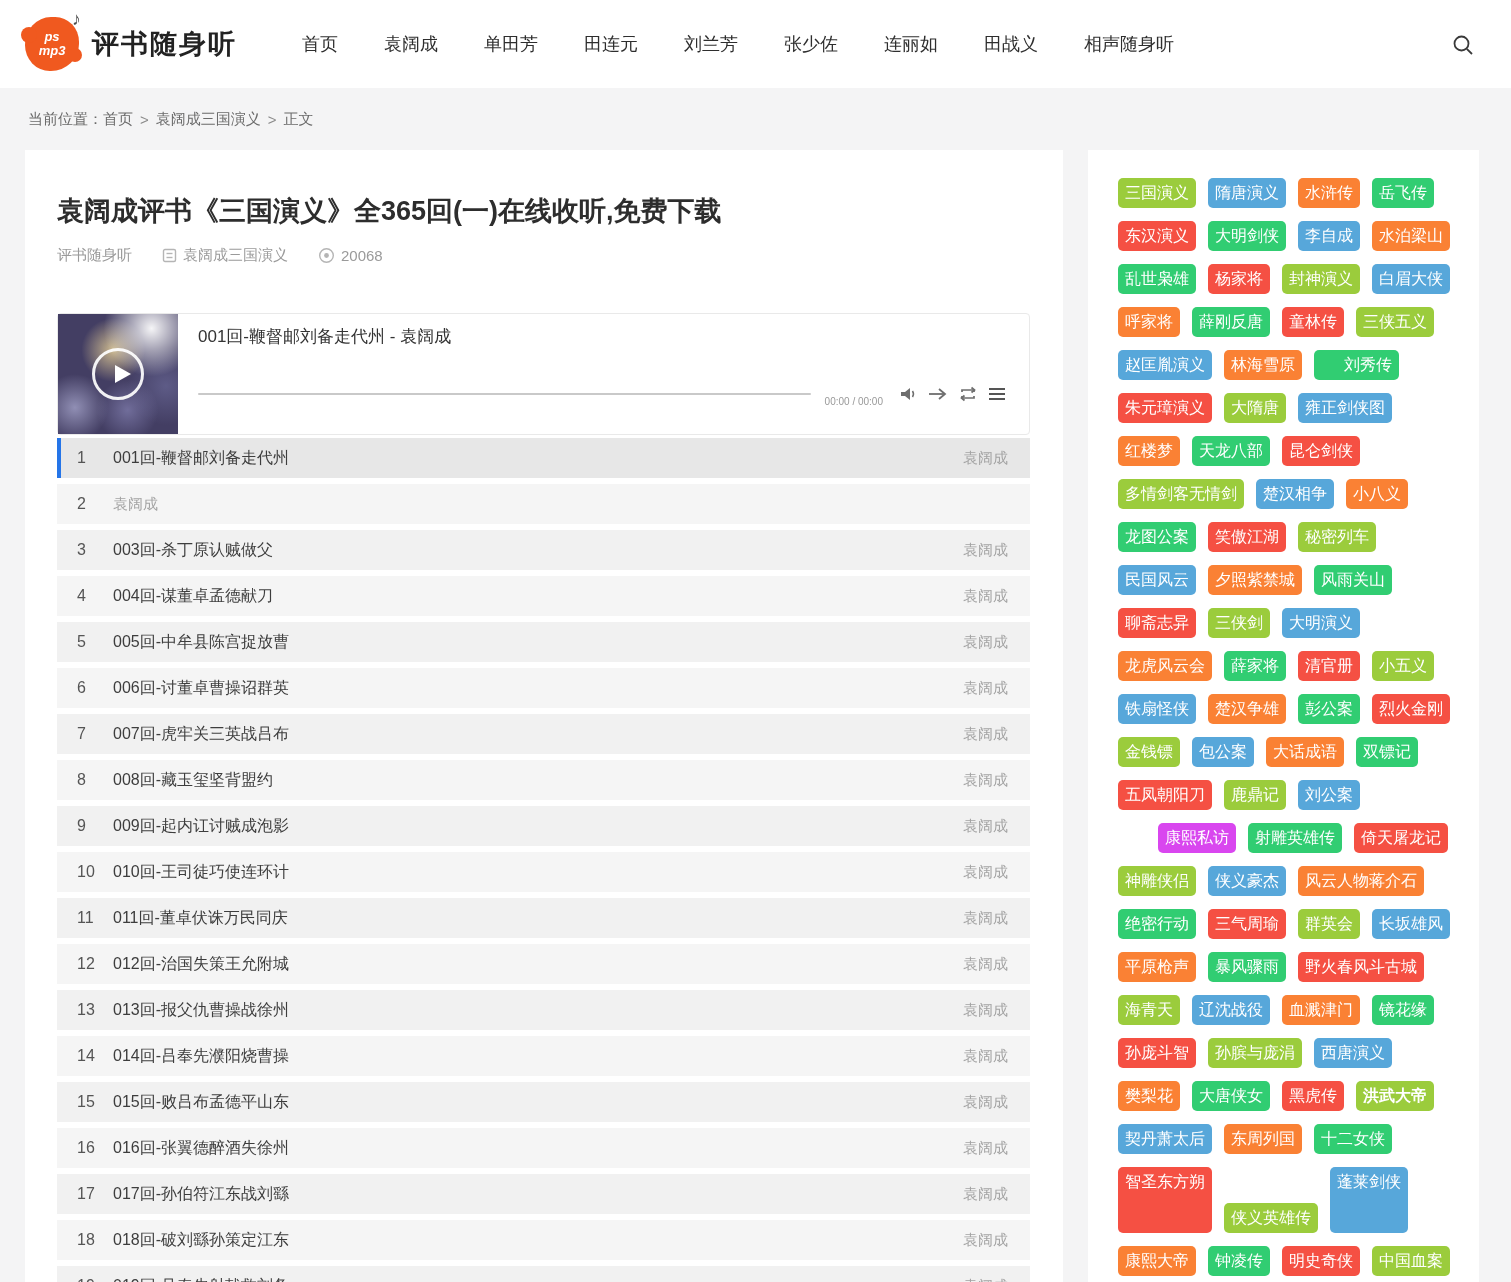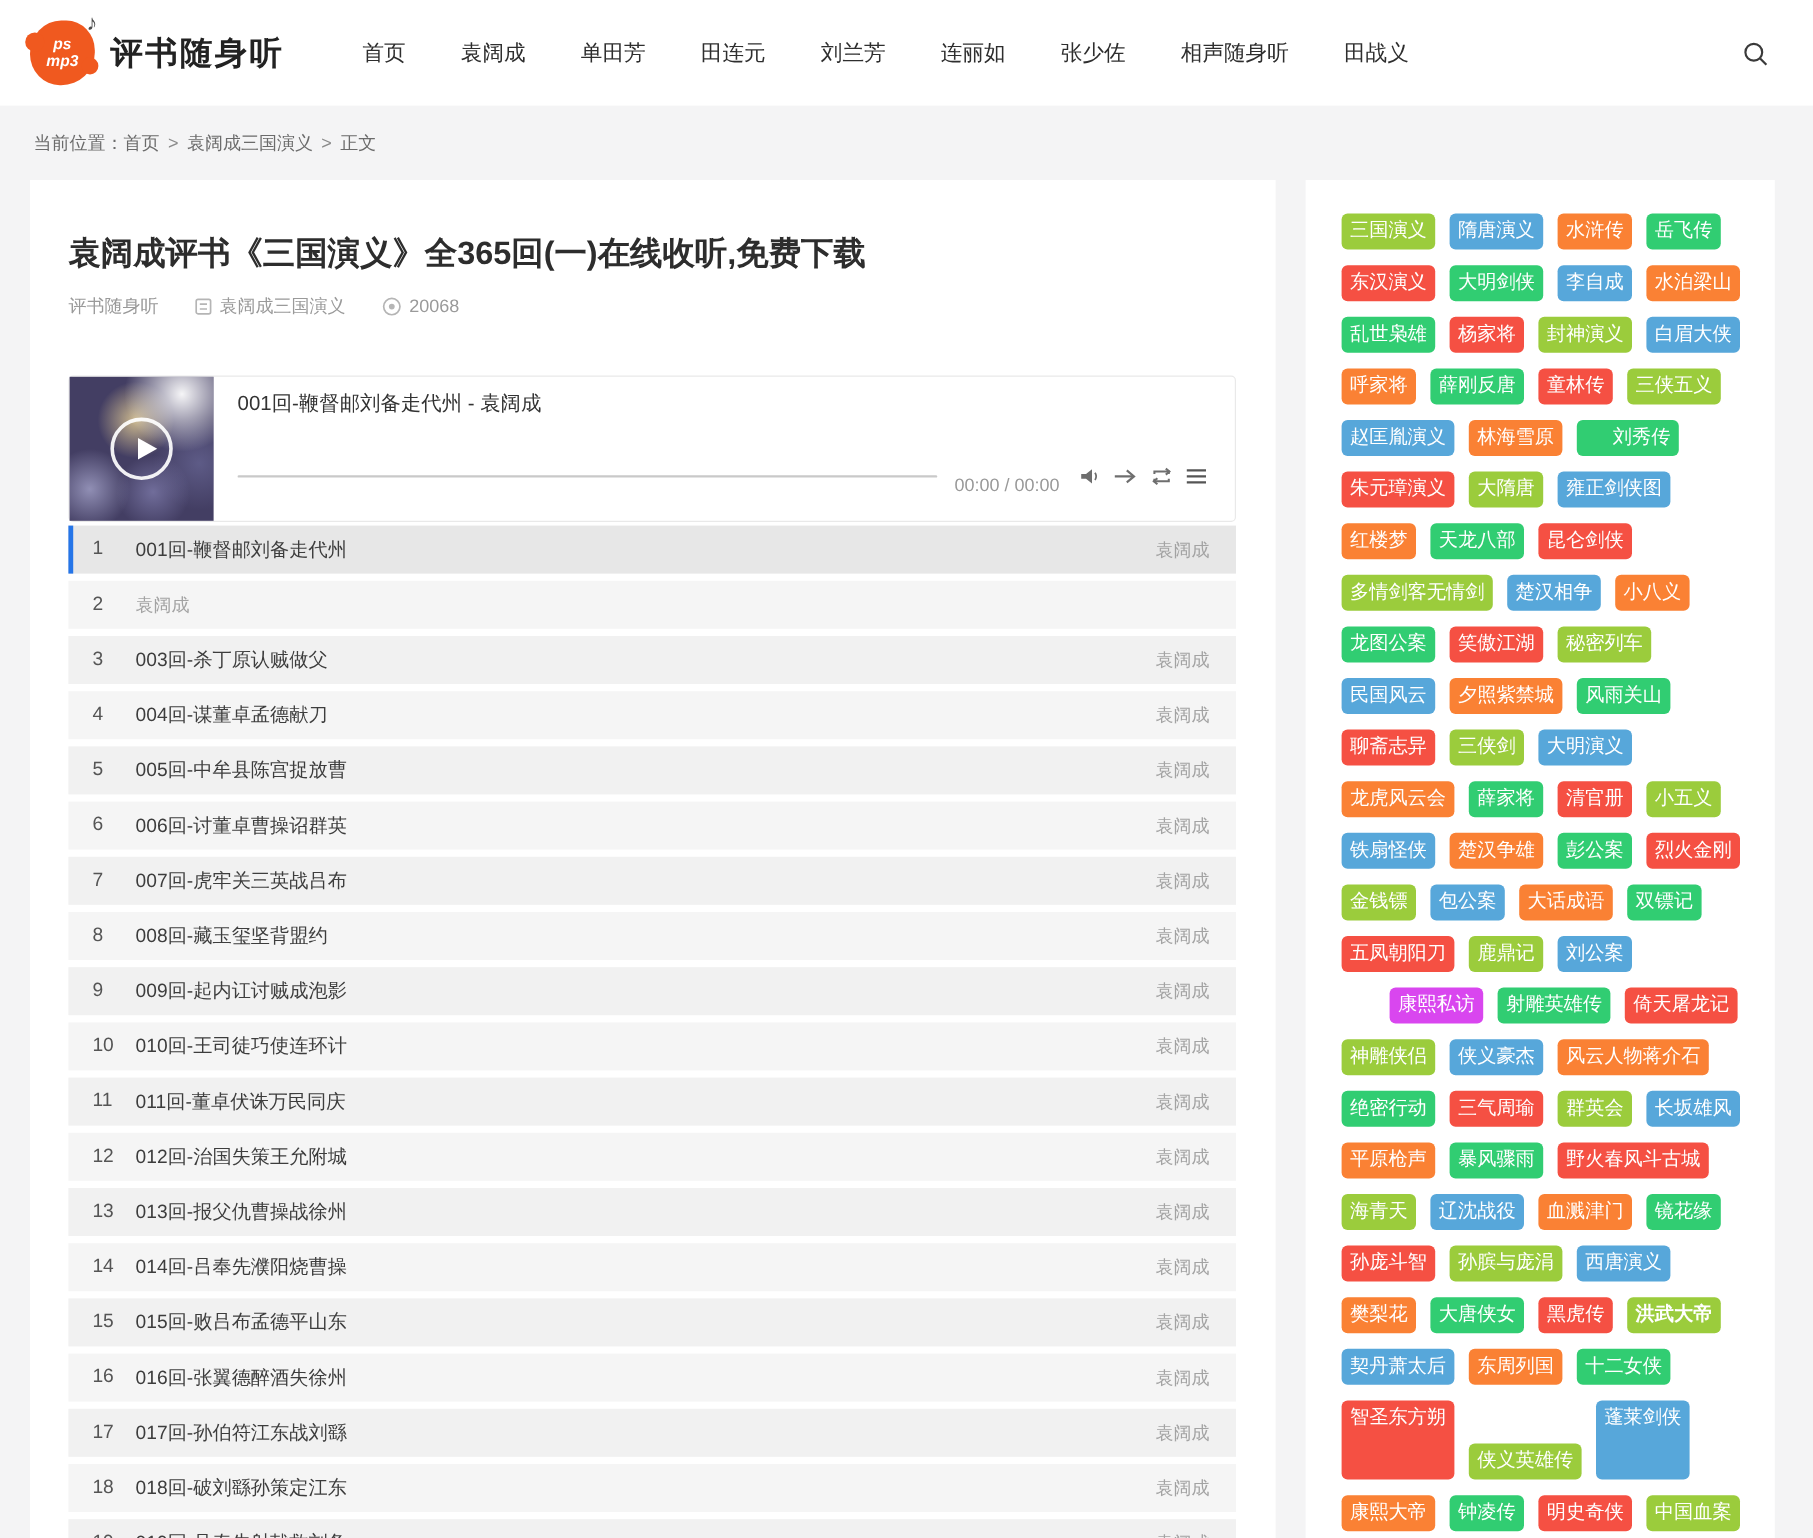--- a/index.html
+++ b/index.html
@@ -84,21 +84,21 @@
     position: absolute; left: 20px; top: 14px; width: 0; height: 0;
     border-left: 16px solid #fff; border-top: 9px solid transparent; border-bottom: 9px solid transparent;
   }
   .player-body { flex: 1; position: relative; }
   .np-title { position: absolute; left: 20px; top: 11px; font-size: 17px; color: #333; }
   .controls-row {
     position: absolute; left: 20px; right: 18px; top: 66px;
     display: flex; align-items: center;
   }
   .progress { flex: 1; height: 2px; background: #c9c9c9; border-radius: 1px; cursor: pointer; }
-  .time-text { margin: 16px 12px 0 14px; font-size: 15px; color: #999; white-space: nowrap; }
+  .time-text { margin: 16px 12px 0 14px; font-size: 10px; color: #999; white-space: nowrap; }
   .pbtn { background: none; border: none; cursor: pointer; padding: 2px 5px; display: flex; align-items: center; }
   
   .playlist { margin-top: 3px; }
   .ep-row {
     height: 40px; margin-bottom: 6px; display: flex; align-items: center;
     background: #f1f1f1; padding: 0 22px 0 20px; cursor: pointer; font-size: 16px;
   }
   .ep-row:nth-child(even) { background: #f5f5f5; }
   .ep-row.active { background: #e7e7e7; border-left: 4px solid var(--accent, #2575e8); padding-left: 16px; }
   .ep-num { width: 36px; flex: none; color: #555; }
@@ -127,24 +127,24 @@
       <span class="logo-mp3">mp3</span>
     </div>
     <span class="site-name">评书随身听</span>
   </div>
   <nav class="nav">
       <a class="nav-item">首页</a>
       <a class="nav-item">袁阔成</a>
       <a class="nav-item">单田芳</a>
       <a class="nav-item">田连元</a>
       <a class="nav-item">刘兰芳</a>
+      <a class="nav-item">张少佐</a>
       <a class="nav-item">连丽如</a>
-      <a class="nav-item">张少佐</a>
+      <a class="nav-item">田战义</a>
       <a class="nav-item">相声随身听</a>
-      <a class="nav-item">田战义</a>
     </nav>
   <button class="search-btn">
     <svg width="24" height="24" viewBox="0 0 24 24" fill="none" stroke="#3a3a3a" stroke-width="1.8">
       <circle cx="10.5" cy="10.5" r="7"></circle>
       <line x1="15.8" y1="15.8" x2="21" y2="21"></line>
     </svg>
   </button>
 </div>
 
 <div class="breadcrumb">

